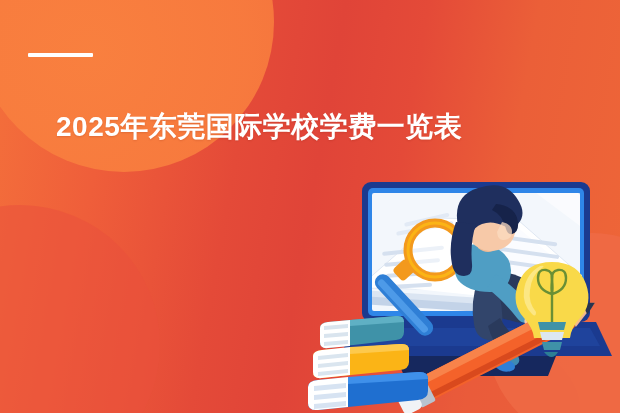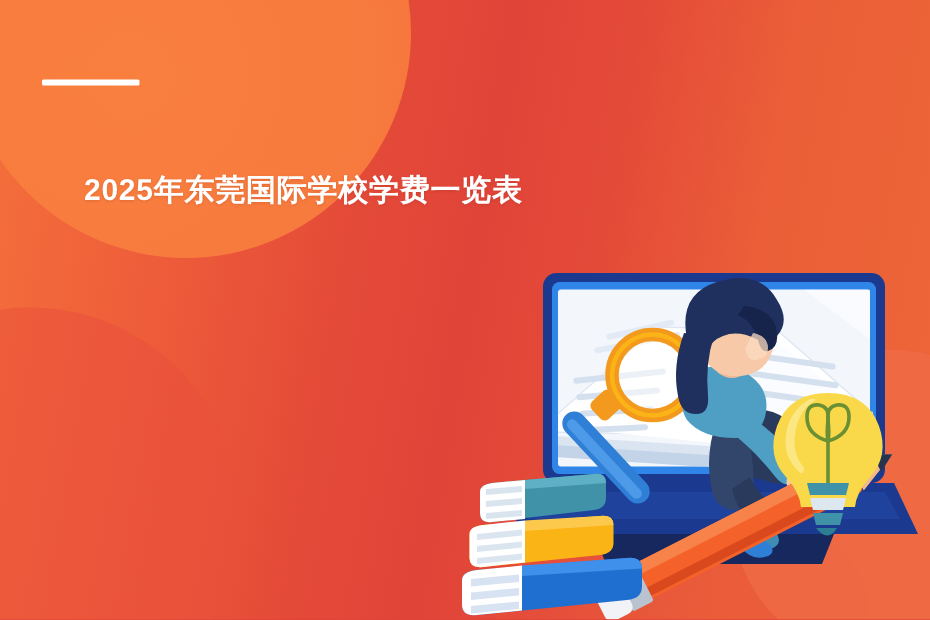--- a/index.html
+++ b/index.html
@@ -29,21 +29,21 @@
   .bg-circle-right2{
     position:absolute;left:330px;top:330px;width:250px;height:160px;border-radius:50%;
     background:#e85640;opacity:.35;
   }
   
   .rule{
     position:absolute;left:28px;top:53px;width:65px;height:4px;background:#fff;border-radius:1px;
   }
   .headline{
     position:absolute;left:56px;top:108px;width:520px;
-    color:#fff;font-size:20px;font-weight:bold;letter-spacing:.5px;line-height:38px;
+    color:#fff;font-size:28px;font-weight:bold;letter-spacing:.5px;line-height:38px;
     white-space:nowrap;text-shadow:0 1px 2px rgba(120,25,10,.18);
   }
   
   .illus{position:absolute;left:300px;top:170px;width:320px;height:243px;}
   .illus svg{display:block;width:320px;height:243px;}
 </style>
 </head>
 <body>
 
 <div id="banner">

